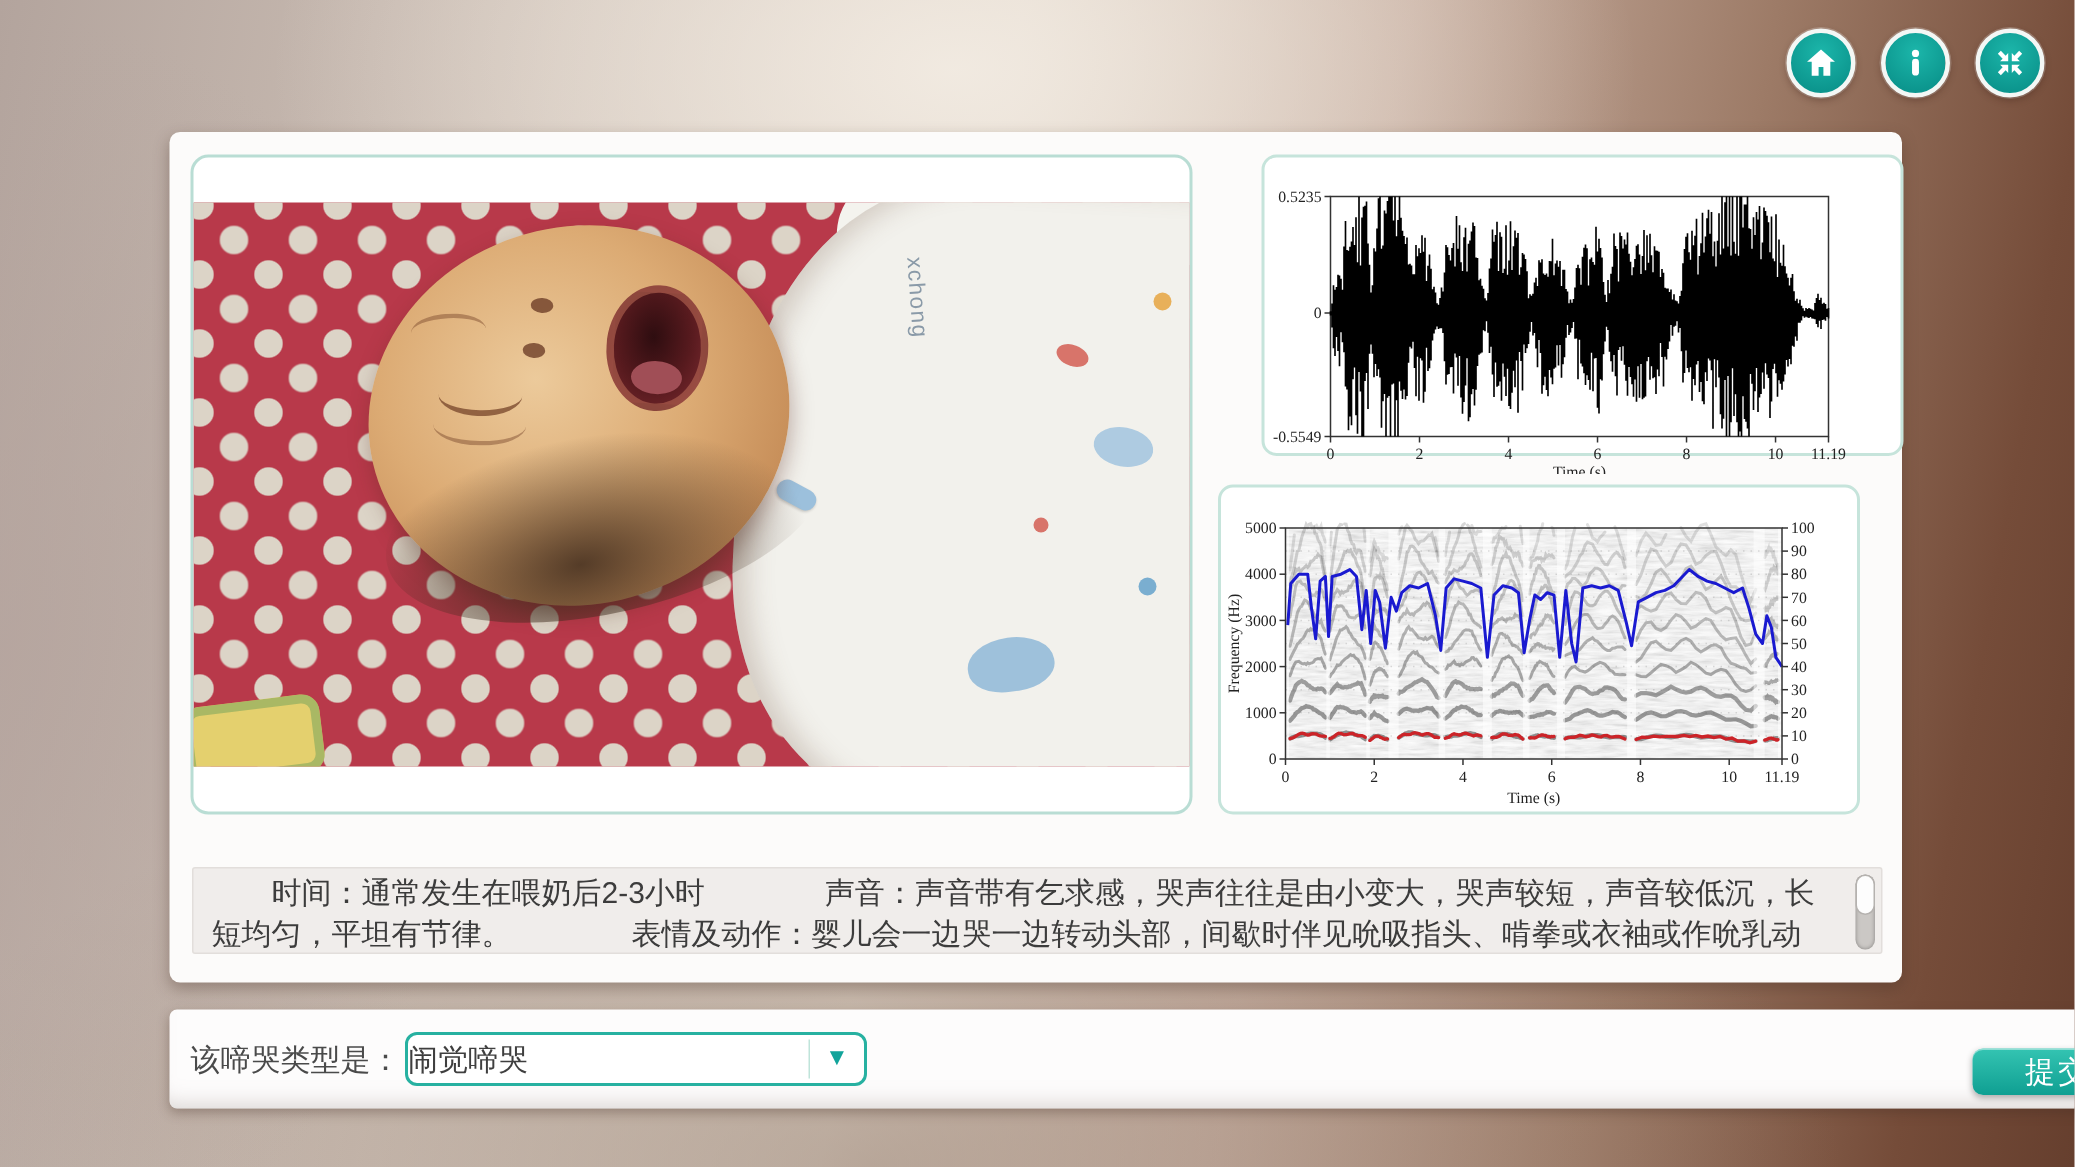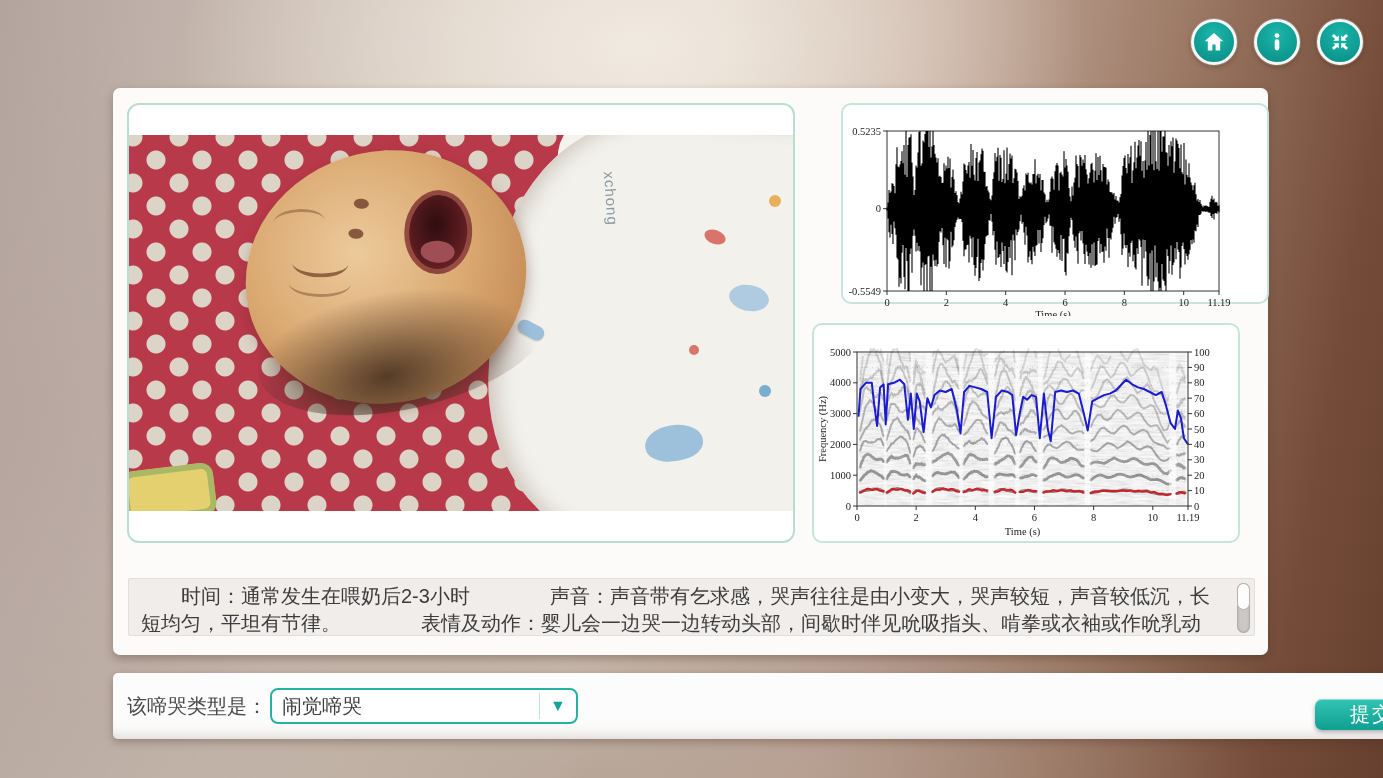--- a/index.html
+++ b/index.html
@@ -84,21 +84,21 @@
     position:absolute;left:113px;top:673px;width:1352px;height:66px;
     background:#fdfcfc;border-radius:5px;
     box-shadow:0 3px 8px rgba(70,45,35,0.35), inset 0 -14px 14px -12px rgba(180,170,165,0.5);
   }
   .q-label{position:absolute;left:14px;top:0;height:66px;display:flex;align-items:center;font-size:20px;color:#4a4a4a;}
   .dropdown{
     position:absolute;left:157px;top:15px;width:308px;height:36px;box-sizing:border-box;
     background:#fff;border:2px solid #27b1a1;border-radius:8px;cursor:pointer;
     display:flex;align-items:center;
   }
-  .dd-value{flex:1;padding-left:10px;font-size:20px;color:#3f3f3f;}
+  .dd-value{flex:1;font-size:20px;color:#3f3f3f;}
   .dd-divider{width:1px;height:26px;background:#bfe4da;}
   .dd-arrow{width:36px;text-align:center;color:#12a49b;font-size:16px;}
   .submit{
     position:absolute;right:36px;top:26px;width:114px;height:31px;border:none;cursor:pointer;
     background:linear-gradient(#34c4b2,#0f9f92);border-radius:7px;color:#fff;font-size:20px;
     font-family:"Liberation Sans",sans-serif;letter-spacing:2px;
     box-shadow:0 2px 4px rgba(0,0,0,0.3), inset 0 1px 0 rgba(255,255,255,0.45);
   }
 </style>
 </head>

